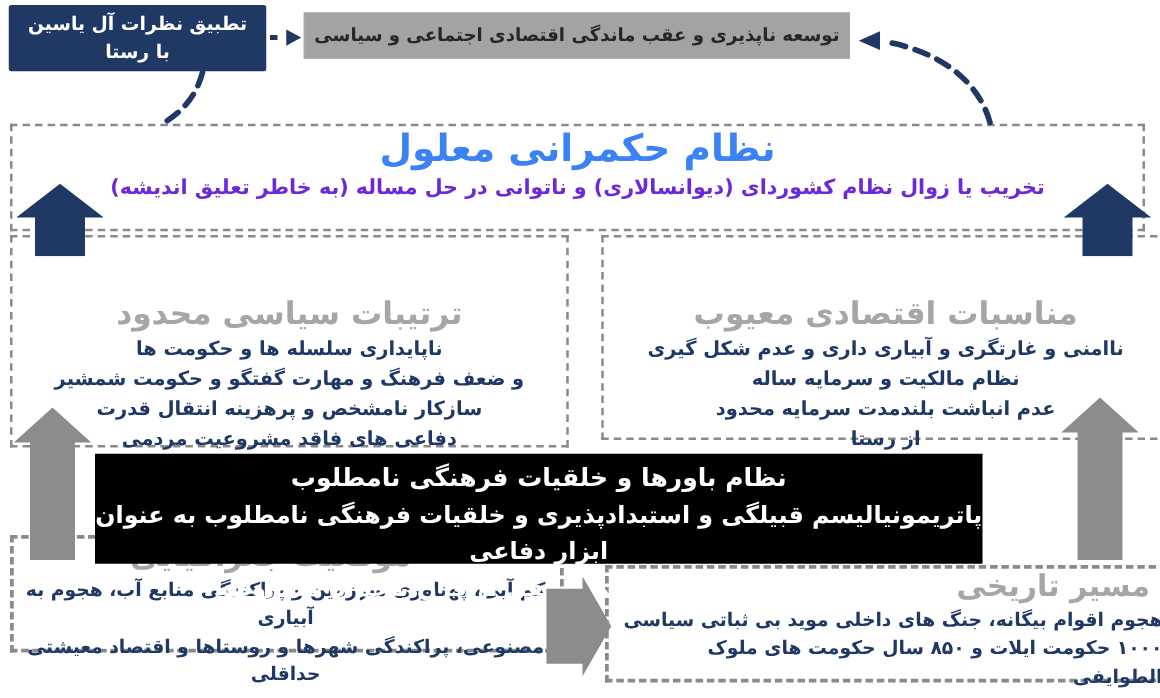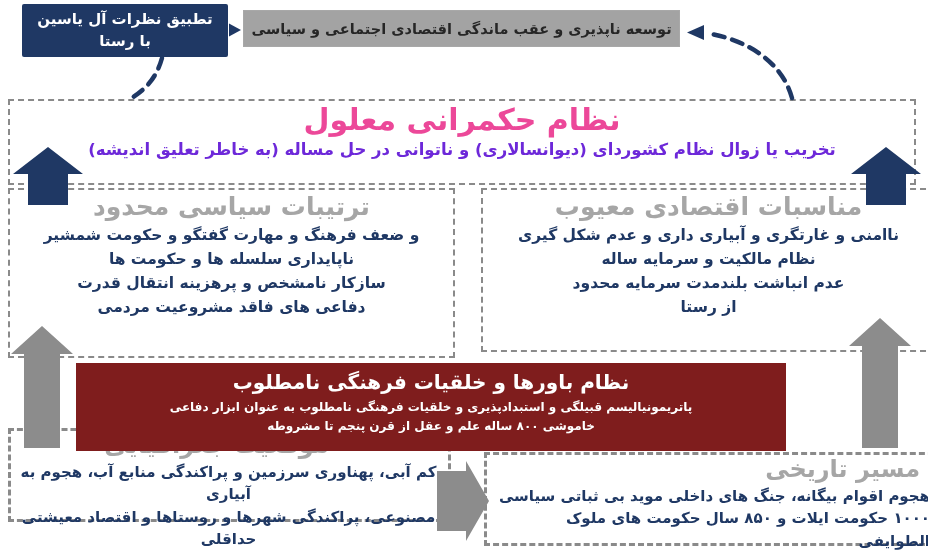--- a/index.html
+++ b/index.html
@@ -3,42 +3,42 @@
 <meta charset="utf-8">
 <style>
   html,body{margin:0;padding:0;background:#ffffff;}
   *{box-sizing:border-box;}
   body{font-family:"DejaVu Sans", sans-serif;}
   .stage{position:relative;width:928px;height:558px;background:#ffffff;overflow:hidden;direction:rtl;}
 
   .abs{position:absolute;}
 
   
-  .side-box{left:22px;top:4px;width:206px;height:53px;background:#1F3864;color:#ffffff;
+  .side-box{left:7px;top:4px;width:206px;height:53px;background:#1F3864;color:#ffffff;
     display:flex;align-items:center;justify-content:center;text-align:center;
     font-size:15px;font-weight:bold;line-height:1.45;padding:0 10px;border-radius:2px;z-index:3;}
   .outcome-box{right:248px;top:10px;width:437px;height:37px;background:#a3a3a3;border:1px solid #a8a8a8;
     display:flex;align-items:center;justify-content:center;text-align:center;
     font-size:14.5px;font-weight:bold;color:#262626;z-index:3;}
 
   
   .gov-box{left:8px;top:99px;width:908px;height:86px;border:2px dashed #8a8a8a;text-align:center;z-index:1;}
-  .gov-title{font-size:30px;font-weight:bold;color:#ec4899;line-height:1.15;margin-top:2px;}
+  .gov-title{font-size:30px;font-weight:bold;color:#3b82f6;line-height:1.15;margin-top:2px;}
   .gov-sub{font-size:16.5px;font-weight:bold;color:#6d28d9;margin-top:2px;}
 
   .mid-box{border:2px dashed #8a8a8a;text-align:center;z-index:1;padding-top:3px;}
   .pol-box{left:8px;top:188px;width:447px;height:170px;}
   .eco-box{left:481px;top:188px;width:455px;height:164px;}
-  .mid-title{font-size:25px;font-weight:bold;color:#A6A6A6;line-height:1.1;}
+  .mid-title{font-size:25px;font-weight:bold;color:#A6A6A6;line-height:1.1;margin-top:44px;}
   .mid-lines{font-size:15.5px;font-weight:bold;color:#1F3864;line-height:1.55;margin-top:2px;}
 
-  .culture-box{left:76px;top:363px;width:710px;height:88px;background:#7f1d1d;color:#ffffff;
+  .culture-box{left:76px;top:363px;width:710px;height:88px;background:#000000;color:#ffffff;
     text-align:center;z-index:2;padding-top:7px;}
   .culture-title{font-size:20px;font-weight:bold;line-height:1.2;}
-  .culture-lines{font-size:12px;font-weight:bold;line-height:1.55;margin-top:4px;}
+  .culture-lines{font-size:19px;font-weight:bold;line-height:1.55;margin-top:4px;}
 
   .bottom-box{border:3px dashed #8a8a8a;z-index:1;text-align:right;padding:1px 10px 0 8px;}
   .geo-box{left:8px;top:428px;width:443px;height:94px;text-align:center;}
   .his-box{left:484px;top:452px;width:459px;height:94px;}
   .bottom-title{font-size:24px;font-weight:bold;color:#A6A6A6;line-height:1.15;}
   .geo-box .bottom-title{padding-left:0;padding-right:24px;}
   .his-box .bottom-title{padding-right:10px;}
   .bottom-lines{font-size:15px;font-weight:bold;color:#1F3864;line-height:1.5;margin-top:1px;}
 
   .arrow-svg{position:absolute;z-index:6;pointer-events:none;}
@@ -76,22 +76,22 @@
   <svg class="arrow-svg" style="left:13px;top:147px" width="70" height="58" viewBox="0 0 70 58">
     <polygon points="35,0 70,27 55,27 55,58 15,58 15,27 0,27" fill="#1F3864"></polygon>
   </svg>
   <svg class="arrow-svg" style="left:851px;top:147px" width="70" height="58" viewBox="0 0 70 58">
     <polygon points="35,0 70,27 55,27 55,58 15,58 15,27 0,27" fill="#1F3864"></polygon>
   </svg>
 
   <div class="abs mid-box pol-box">
     <div class="mid-title">ترتیبات سیاسی محدود</div>
     <div class="mid-lines">
+      <div>ناپایداری سلسله ها و حکومت ها</div>
       <div>و ضعف فرهنگ و مهارت گفتگو و حکومت شمشیر</div>
-      <div>ناپایداری سلسله ها و حکومت ها</div>
       <div>سازکار نامشخص و پرهزینه انتقال قدرت</div>
       <div>دفاعی های فاقد مشروعیت مردمی</div>
     </div>
   </div>
 
   <div class="abs mid-box eco-box">
     <div class="mid-title">مناسبات اقتصادی معیوب</div>
     <div class="mid-lines">
       <div>ناامنی و غارتگری و آبیاری داری و عدم شکل گیری</div>
       <div>نظام مالکیت و سرمایه ساله</div>

